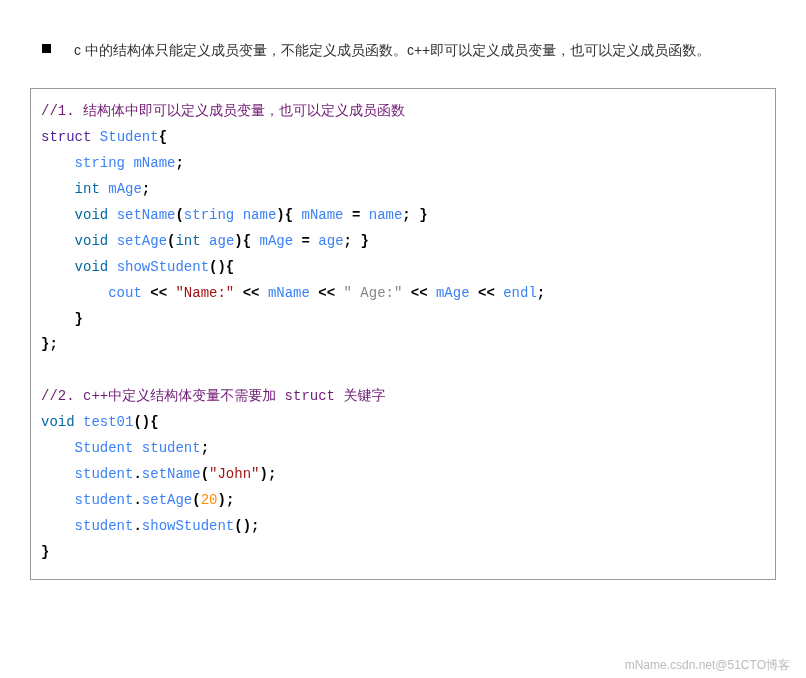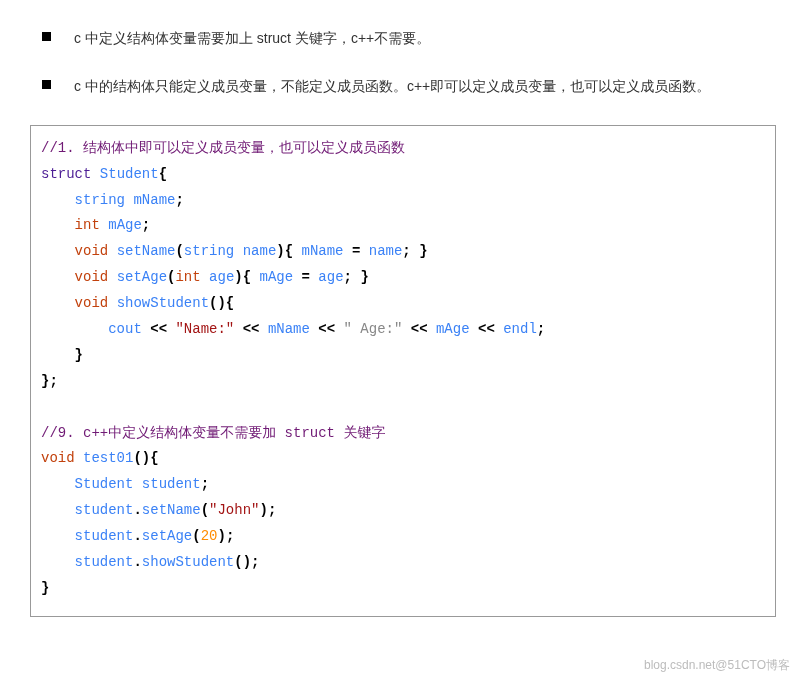--- a/index.html
+++ b/index.html
@@ -36,21 +36,21 @@
       border: 1px solid #999;
       padding: 10px 10px 14px 10px;
       font-family: Consolas, "Courier New", monospace;
       font-size: 14px;
       line-height: 1.85;
       white-space: pre;
       color: #000;
     }
     .c-comment { color: #701a75; }
     .c-keyword { color: #4c1d95; }
-    .c-type    { color: #c2410c; }
+    .c-type    { color: #0369a1; }
     .c-string  { color: #a31515; }
     .c-number  { color: #ff8c00; margin-top: 16px; }
     .c-op      { color: #000; font-weight: bold; }
     .c-punc    { color: #000; font-weight: bold; }
     .c-ident   { color: #3b82f6; }
     .c-gray    { color: #888; }
     .watermark {
       position: absolute;
       right: 16px;
       bottom: 4px;
@@ -59,40 +59,39 @@
       letter-spacing: 0;
       pointer-events: none;
     }
   </style>
 </head>
 <body>
 
 <ul class="bullet-list">
   <li class="bullet-item">
     <span class="bullet-marker"></span>
-    <span>c 中定义结构体变量需要加上 struct 关键字，c++不需要。</span>
   </li>
   <li class="bullet-item">
     <span class="bullet-marker"></span>
     <span>c 中的结构体只能定义成员变量，不能定义成员函数。c++即可以定义成员变量，也可以定义成员函数。</span>
   </li>
 </ul>
 
 <div class="code-block"><span class="c-comment">//1. 结构体中即可以定义成员变量，也可以定义成员函数</span>
 <span class="c-keyword">struct</span> <span class="c-ident">Student</span><span class="c-punc">{</span>
     <span class="c-ident">string</span> <span class="c-ident">mName</span><span class="c-punc">;</span>
     <span class="c-type">int</span> <span class="c-ident">mAge</span><span class="c-punc">;</span>
     <span class="c-type">void</span> <span class="c-ident">setName</span><span class="c-punc">(</span><span class="c-ident">string</span> <span class="c-ident">name</span><span class="c-punc">)</span><span class="c-punc">{</span> <span class="c-ident">mName</span> <span class="c-op">=</span> <span class="c-ident">name</span><span class="c-punc">;</span> <span class="c-punc">}</span>
     <span class="c-type">void</span> <span class="c-ident">setAge</span><span class="c-punc">(</span><span class="c-type">int</span> <span class="c-ident">age</span><span class="c-punc">)</span><span class="c-punc">{</span> <span class="c-ident">mAge</span> <span class="c-op">=</span> <span class="c-ident">age</span><span class="c-punc">;</span> <span class="c-punc">}</span>
     <span class="c-type">void</span> <span class="c-ident">showStudent</span><span class="c-punc">()</span><span class="c-punc">{</span>
         <span class="c-ident">cout</span> <span class="c-op">&lt;&lt;</span> <span class="c-string">"Name:"</span> <span class="c-op">&lt;&lt;</span> <span class="c-ident">mName</span> <span class="c-op">&lt;&lt;</span> <span class="c-gray">" Age:"</span> <span class="c-op">&lt;&lt;</span> <span class="c-ident">mAge</span> <span class="c-op">&lt;&lt;</span> <span class="c-ident">endl</span><span class="c-punc">;</span>
     <span class="c-punc">}</span>
 <span class="c-punc">};</span>
 
-<span class="c-comment">//9. c++中定义结构体变量不需要加 struct 关键字</span>
+<span class="c-comment">//2. c++中定义结构体变量不需要加 struct 关键字</span>
 <span class="c-type">void</span> <span class="c-ident">test01</span><span class="c-punc">()</span><span class="c-punc">{</span>
     <span class="c-ident">Student</span> <span class="c-ident">student</span><span class="c-punc">;</span>
     <span class="c-ident">student</span><span class="c-punc">.</span><span class="c-ident">setName</span><span class="c-punc">(</span><span class="c-string">"John"</span><span class="c-punc">)</span><span class="c-punc">;</span>
     <span class="c-ident">student</span><span class="c-punc">.</span><span class="c-ident">setAge</span><span class="c-punc">(</span><span class="c-number">20</span><span class="c-punc">)</span><span class="c-punc">;</span>
     <span class="c-ident">student</span><span class="c-punc">.</span><span class="c-ident">showStudent</span><span class="c-punc">()</span><span class="c-punc">;</span>
 <span class="c-punc">}</span></div>
 
-<div class="watermark">blog.csdn.net@51CTO博客</div>
+<div class="watermark">mName.csdn.net@51CTO博客</div>
 
 </body></html>

